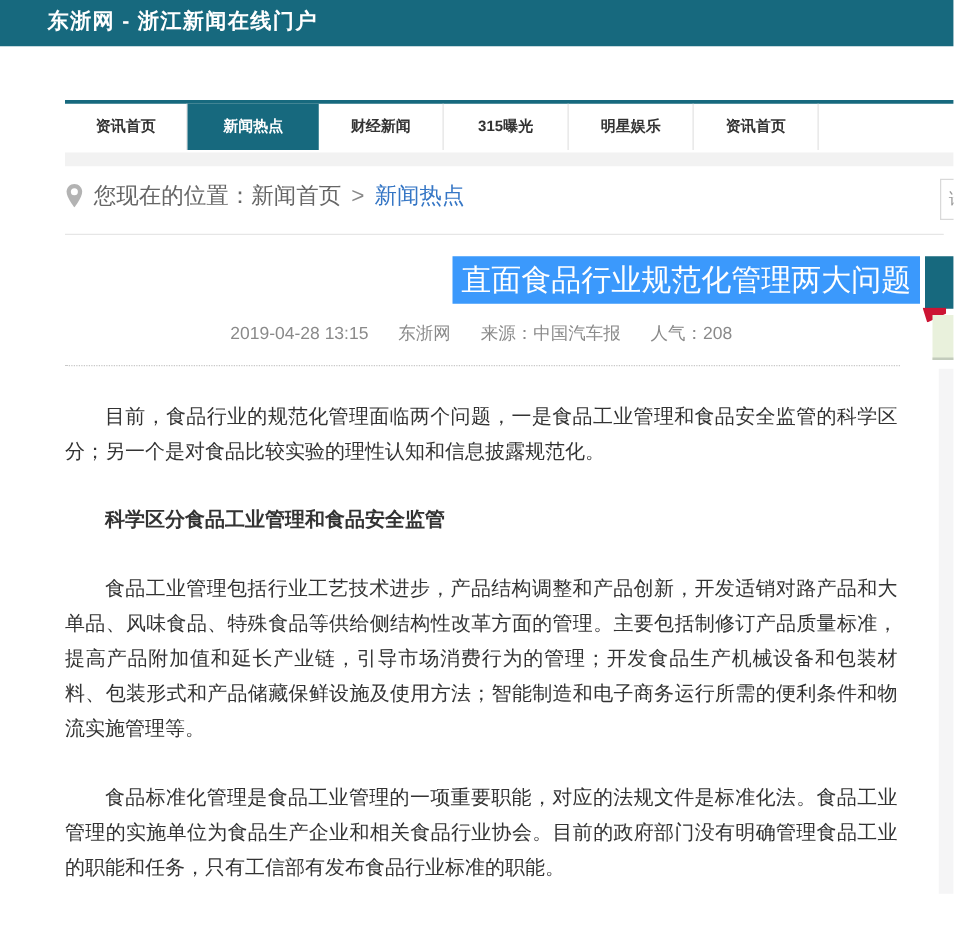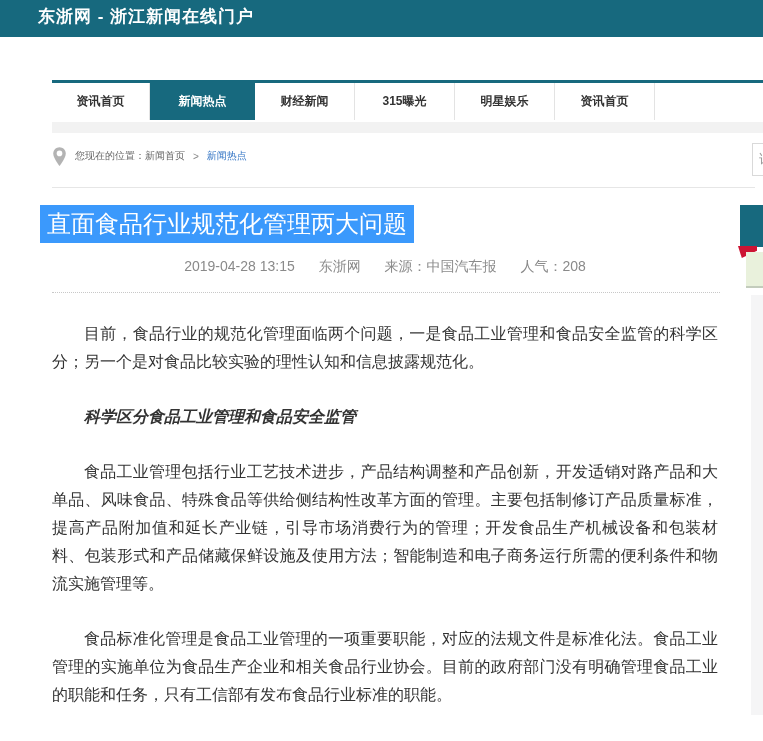--- a/index.html
+++ b/index.html
@@ -31,41 +31,41 @@
   }
   .tab.first { width: 98px; }
   .tab.active { background: #17697e; color: #fff; width: 105px; border-right: none; }
   .tabs-understrip {
     position: absolute; left: 52px; top: 122px; width: 711px; height: 11px;
     background: #f2f2f2;
   }
   
   .breadcrumb {
     position: absolute; left: 52px; top: 143px; height: 26px;
-    display: flex; align-items: center; font-size: 10px; color: #666;
+    display: flex; align-items: center; font-size: 18px; color: #666;
     white-space: nowrap;
   }
   .breadcrumb .pin { margin-right: 8px; display: inline-flex; }
   .breadcrumb a { text-decoration: none; color: #666; cursor: pointer; }
   .breadcrumb .sep { margin: 0 8px; color: #888; }
   .breadcrumb a.blue { color: #3576c5; }
   
   .search-box {
     position: absolute; left: 752px; top: 143px; width: 90px; height: 33px;
     border: 1px solid #d9d9d9; background: #fff; line-height: 31px;
     padding-left: 6px; font-size: 14px; color: #999; overflow: hidden;
   }
   .divider {
     position: absolute; left: 52px; top: 187px; width: 703px; height: 0;
     border-top: 1px solid #e6e6e6;
   }
   
   .title-row {
-    position: absolute; left: 40px; top: 203px; width: 666px;
-    text-align: left; font-weight: normal;
+    position: absolute; left: 70px; top: 203px; width: 666px;
+    text-align: right; font-weight: normal;
   }
   .title-highlight {
     display: inline-block; background: #3b99fc; color: #fff;
     font-size: 24px; padding: 3px 7px; white-space: nowrap;
   }
   .meta {
     position: absolute; left: 52px; top: 258px; width: 666px;
     text-align: center; font-size: 14px; color: #8a8a8a; white-space: nowrap;
   }
   .meta span { margin: 0 10px; }
@@ -75,21 +75,21 @@
   }
   
   .article-body {
     position: absolute; left: 52px; top: 320px; width: 666px;
     font-size: 16px; color: #333; line-height: 28px;
   }
   .article-body p { text-indent: 2em; margin-top: 27px; text-align: justify; }
   .article-body p:first-child { margin-top: 0; }
   .article-body h3 {
     text-indent: 2em; margin-top: 27px; font-size: 16px;
-    font-weight: bold; color: #333; font-style: italic;
+    font-weight: bold; color: #333;
   }
   
   .side-ribbon {
     position: absolute; left: 740px; top: 205px; width: 23px; height: 42px;
     background: #17697e;
   }
   .side-ribbon-fold {
     position: absolute; left: 738px; top: 246px; width: 19px; height: 12px;
     background: #cc1433;
     clip-path: polygon(0 0, 100% 0, 100% 40%, 20% 100%);

